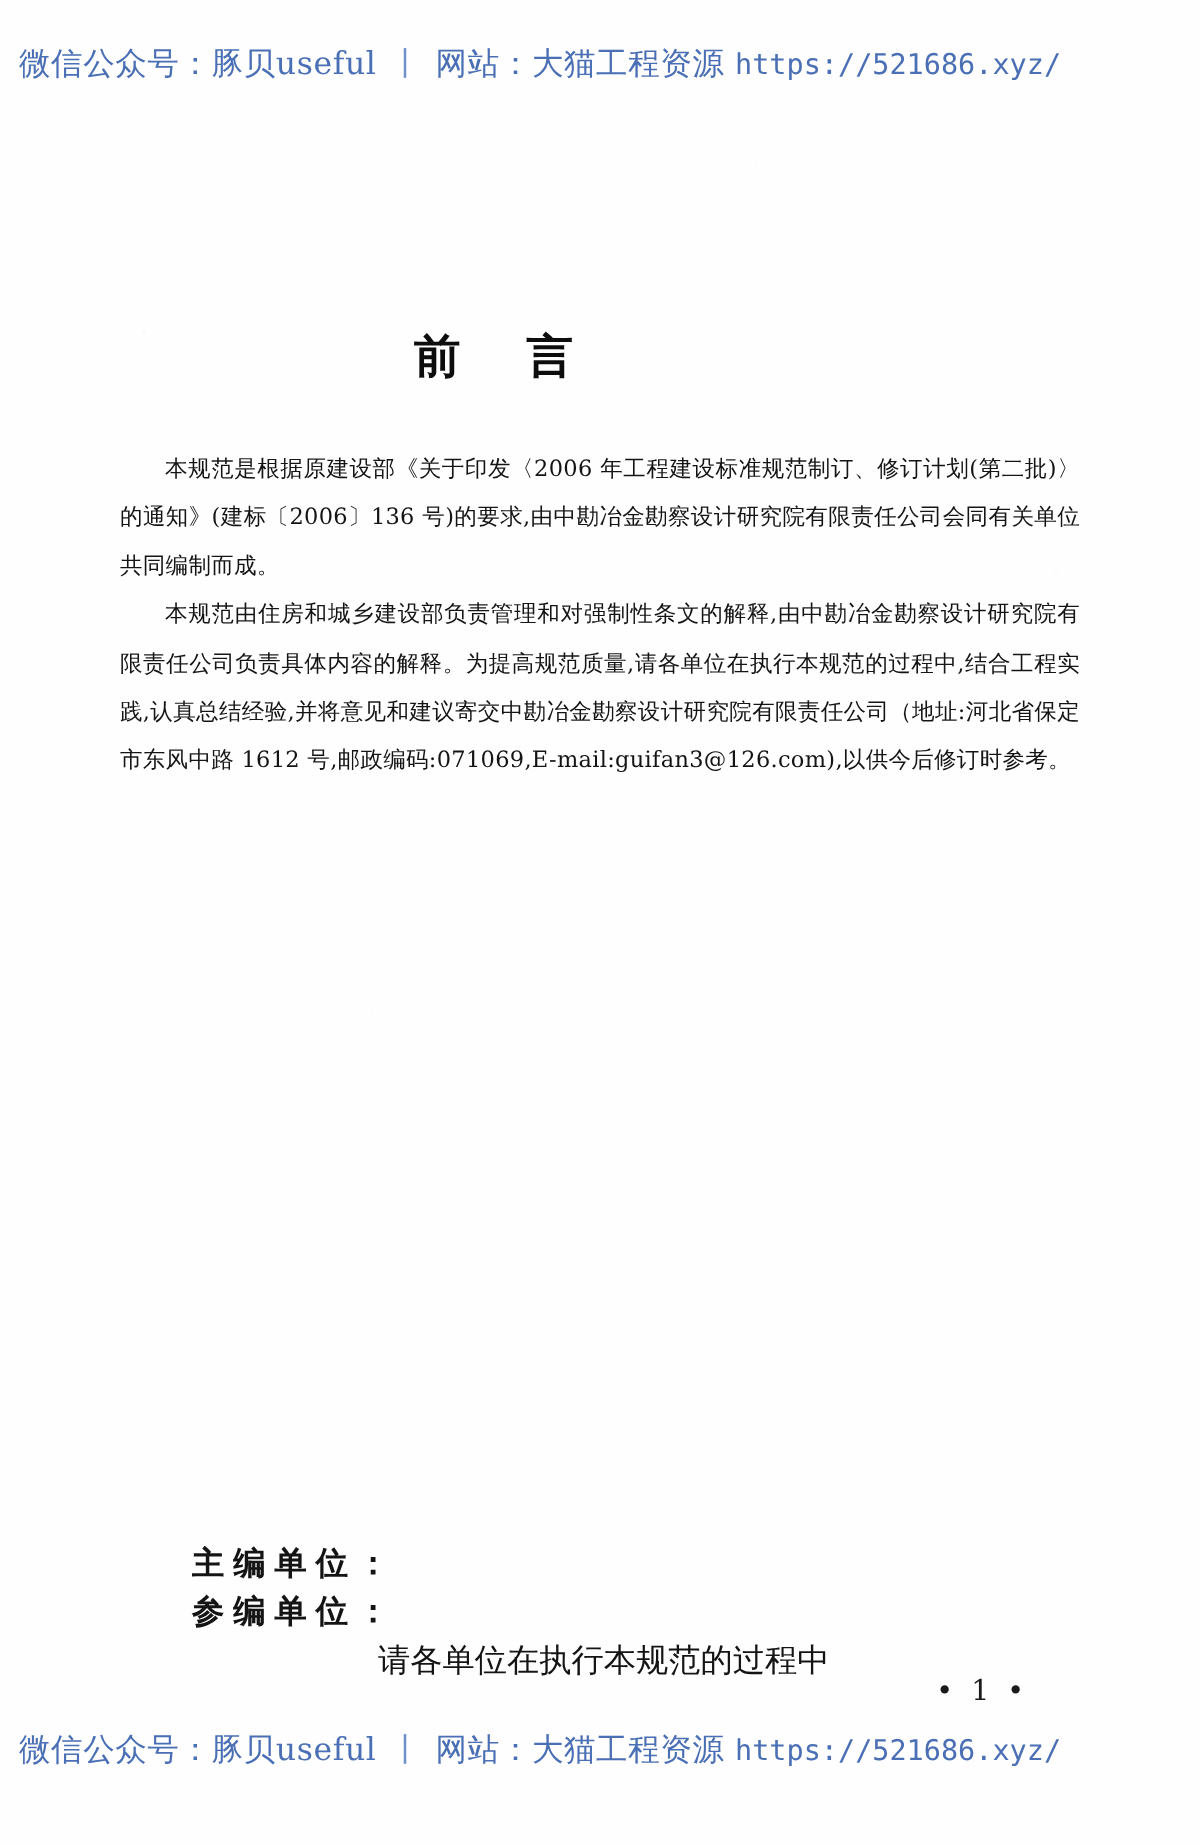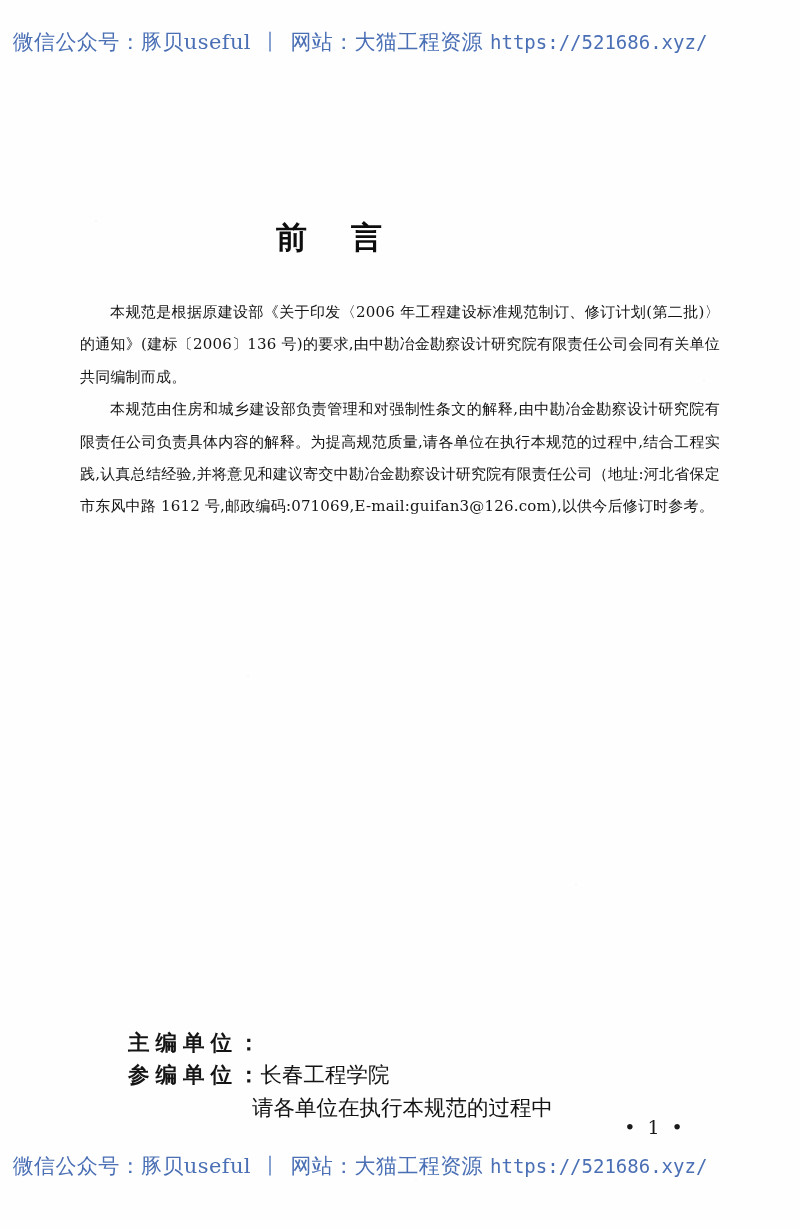--- a/index.html
+++ b/index.html
@@ -176,21 +176,20 @@
   <div class="credits">
     <div class="credit-row">
       <span class="pad"></span>
       <span class="credit-label">主编单位</span>
       <span class="credit-colon">：</span>
     </div>
     <div class="credit-row">
       <span class="pad"></span>
       <span class="credit-label">参编单位</span>
       <span class="credit-colon">：</span>
-      <span class="credit-value">长春工程学院</span>
     </div>
     <div class="credit-row cont">
       <span class="spacer"></span>
       <span class="credit-value">请各单位在执行本规范的过程中</span>
     </div>
   </div>
 
   <div class="page-number">• 1 •</div>
 
   <div class="watermark watermark-footer">

